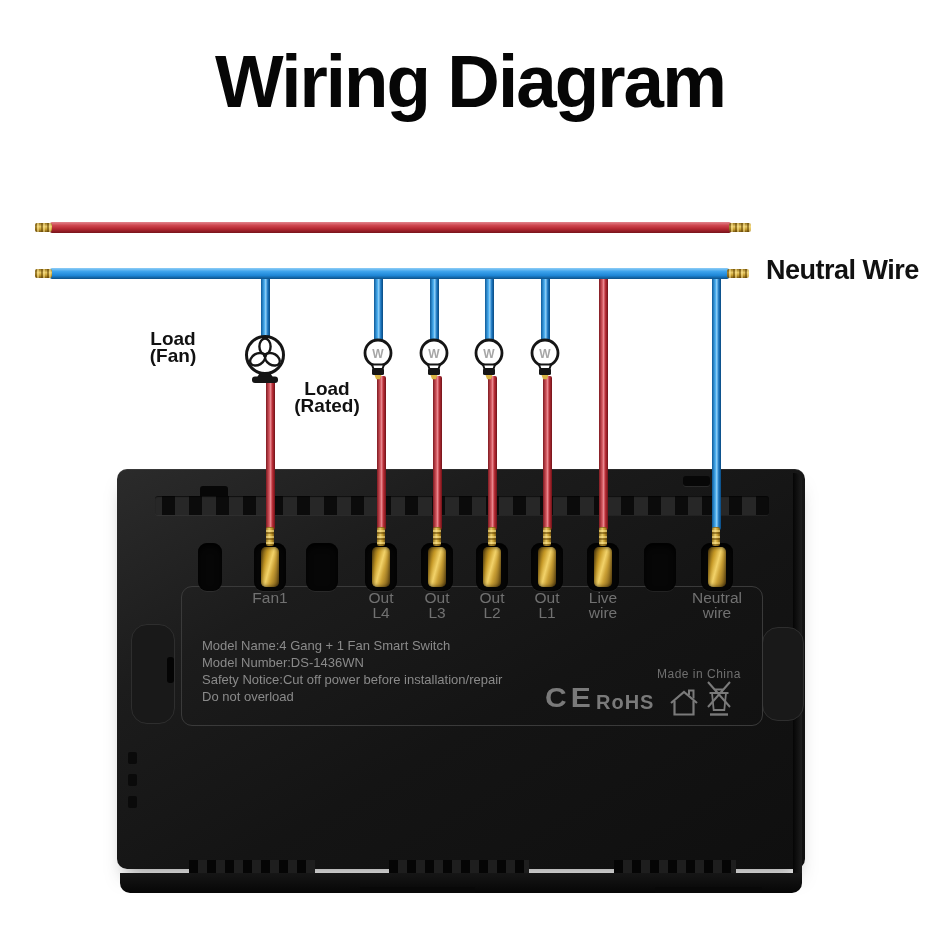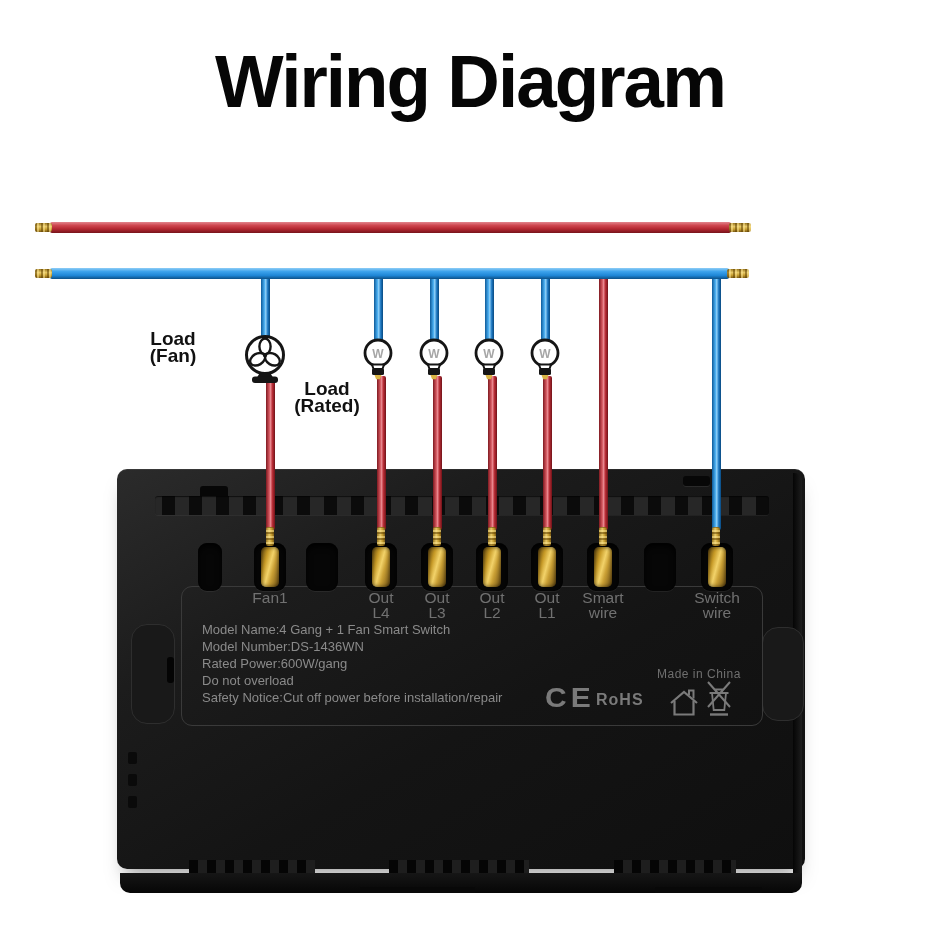--- a/index.html
+++ b/index.html
@@ -36,26 +36,26 @@
   .right-ridge{left:676px;top:4px;width:9px;height:414px;border-radius:0 8px 8px 0;
                background:linear-gradient(to right,#050505,#1d1d1d);}
   .hole{top:74px;width:32px;height:48px;background:#060606;border-radius:9px;
         box-shadow:inset 0 3px 6px #000,0 1px 0 rgba(255,255,255,.06);}
   .gold{top:78px;width:18px;height:40px;border-radius:5px;
         background:linear-gradient(105deg,#5d430e 0%,#c79a26 28%,#f2d269 48%,#caa035 64%,#6b4c10 100%);
         box-shadow:inset 0 0 4px rgba(0,0,0,.65);}
   .t-label{top:121px;width:80px;text-align:center;font-size:15.5px;line-height:15px;
            color:#717171;}
   .panel{left:64px;top:117px;width:580px;height:138px;border:1px solid #3a3a3a;border-radius:11px;}
-  .specs{left:85px;top:152px;width:420px;}
+  .specs{left:85px;top:168px;width:420px;}
   .spec-line{position:static;display:block;font-size:13px;line-height:17px;color:#8a8a8a;}
   .made-in{left:540px;top:198px;font-size:12px;color:#6f6f6f;letter-spacing:.5px;}
   .ce-mark{left:428px;top:212px;font-size:30px;color:#7a7a7a;letter-spacing:4px;font-weight:bold;
            transform:scaleY(.95);}
-  .rohs-mark{left:479px;top:222px;font-size:16px;color:#7a7a7a;letter-spacing:1px;font-weight:bold;}
+  .rohs-mark{left:479px;top:222px;font-size:20px;color:#7a7a7a;letter-spacing:1px;font-weight:bold;}
   .side-lug{width:42px;border:1px solid #2e2e2e;border-radius:16px;background:#191919;}
   .side-slot{left:50px;top:188px;width:7px;height:26px;background:#040404;border-radius:3px;}
   .mini-slot{left:11px;width:9px;height:12px;background:#0a0a0a;border-radius:2px;}
   .teeth{top:391px;height:26px;
          background:repeating-linear-gradient(90deg,#050505 0 9px,#1e1e1e 9px 18px);}
   .bottom-strip{left:3px;top:404px;width:682px;height:20px;border-radius:0 0 10px 10px;
                 background:linear-gradient(to bottom,#161616,#060606);}
   .foot{top:418px;height:6px;background:#080808;}
   .load-svg{position:absolute;}
 </style>
@@ -109,32 +109,31 @@
     <div class="t-label" style="left:280px">
       <span style="position:static">Out</span><br>
       <span style="position:static">L3</span></div>
     <div class="t-label" style="left:335px">
       <span style="position:static">Out</span><br>
       <span style="position:static">L2</span></div>
     <div class="t-label" style="left:390px">
       <span style="position:static">Out</span><br>
       <span style="position:static">L1</span></div>
     <div class="t-label" style="left:446px">
-      <span style="position:static">Smart</span><br>
+      <span style="position:static">Live</span><br>
       <span style="position:static">wire</span></div>
     <div class="t-label" style="left:560px">
-      <span style="position:static">Switch</span><br>
+      <span style="position:static">Neutral</span><br>
       <span style="position:static">wire</span></div>
 
     <div class="specs">
       <span class="spec-line">Model Name:4 Gang + 1 Fan Smart Switch</span>
       <span class="spec-line">Model Number:DS-1436WN</span>
-      <span class="spec-line">Rated Power:600W/gang</span>
+      <span class="spec-line">Safety Notice:Cut off power before installation/repair</span>
       <span class="spec-line">Do not overload</span>
-      <span class="spec-line">Safety Notice:Cut off power before installation/repair</span>
     </div>
 
     <div class="made-in">Made in China</div>
     <div class="ce-mark">CE</div>
     <div class="rohs-mark">RoHS</div>
 
     <svg style="left:549px;top:217px" width="36" height="34" viewBox="0 0 36 34">
       <path d="M5,17 L18,6 L31,17" fill="none" stroke="#7a7a7a" stroke-width="2.2"></path>
       <path d="M8.5,15 V28.5 H27.5 V15" fill="none" stroke="#7a7a7a" stroke-width="2.2"></path>
       <path d="M23,9 V4.5 H27.5 V12.5" fill="none" stroke="#7a7a7a" stroke-width="2"></path>
@@ -176,20 +175,21 @@
   <div class="vtip" style="left:599px;top:527px;height:19px"></div>
 
   <div class="hwire red" style="left:50px;top:222px;width:681px"></div>
   <div class="htip" style="left:35px;top:223px;width:17px"></div>
   <div class="htip" style="left:729px;top:223px;width:22px"></div>
 
   <div class="hwire blue" style="left:50px;top:268px;width:679px"></div>
   <div class="htip" style="left:35px;top:269px;width:17px"></div>
   <div class="htip" style="left:727px;top:269px;width:22px"></div>
 
+  <div class="wire-label" style="left:766px;top:255px">Neutral Wire</div>
 
   <svg class="load-svg" style="left:240px;top:334px" width="50" height="52" viewBox="0 0 50 52">
     <circle cx="25" cy="21" r="18.5" fill="#fff" stroke="#151515" stroke-width="3"></circle>
     <g stroke="#151515" stroke-width="2.4" fill="#fff">
       <ellipse cx="25" cy="12.5" rx="5.6" ry="8"></ellipse>
       <ellipse cx="25" cy="12.5" rx="5.6" ry="8" transform="rotate(120 25 21)"></ellipse>
       <ellipse cx="25" cy="12.5" rx="5.6" ry="8" transform="rotate(240 25 21)"></ellipse>
     </g>
     <circle cx="25" cy="21" r="2.2" fill="#151515"></circle>
     <path d="M20,38.5 L30,38.5 L33,43.5 L17,43.5 Z" fill="#151515"></path>

